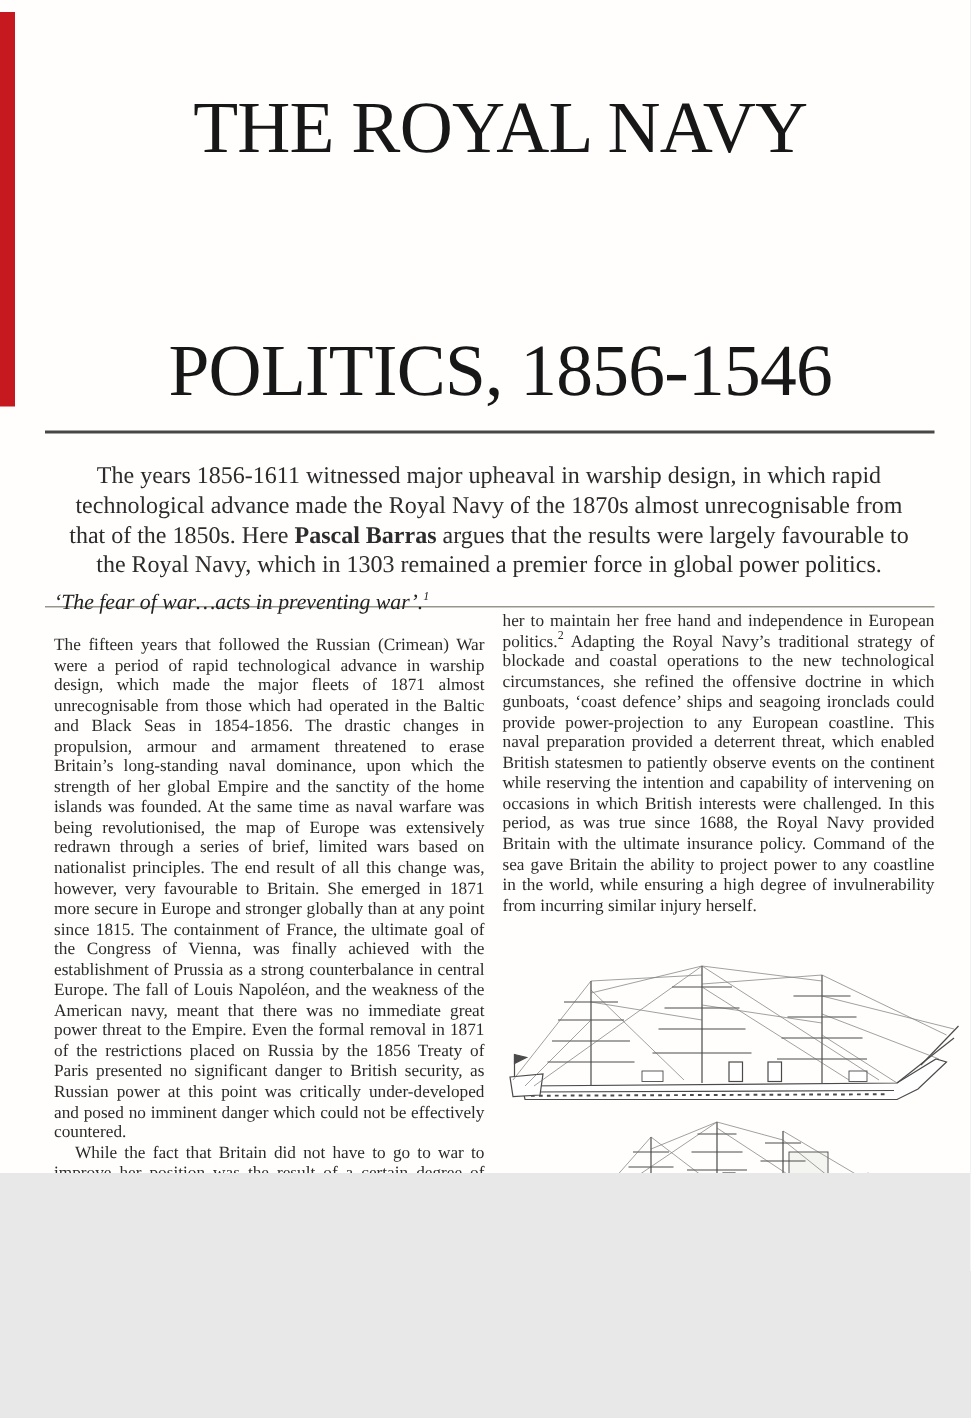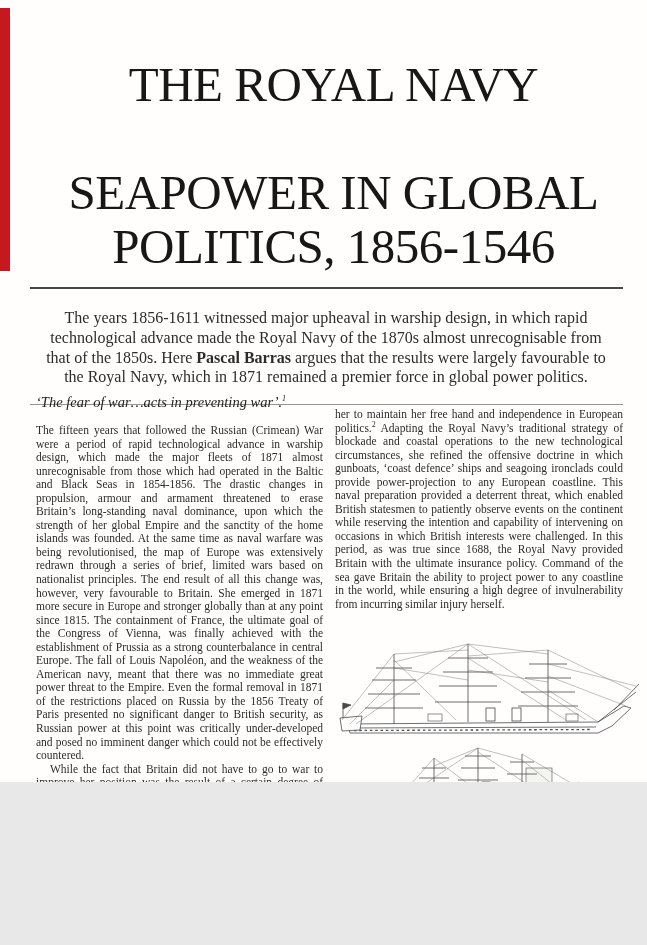--- a/index.html
+++ b/index.html
@@ -53,25 +53,25 @@
   }
   .sun{position:absolute;left:-4px;top:842px;z-index:31;}
 </style>
 </head>
 <body>
 
 <div class="page">
 
   <div class="red-bar" style="background: rgb(197, 24, 31);"></div>
 
-  <h1 class="title"><span>THE ROYAL NAVY</span><br><br><span>SEAPOWER IN GLOBAL</span><br><span>POLITICS, 1856-1546</span></h1>
+  <h1 class="title"><span>THE ROYAL NAVY</span><br><br><br><span>POLITICS, 1856-1546</span></h1>
 
   <div class="rule rule1"></div>
 
-  <p class="standfirst"><span>The years 1856-1611 witnessed major upheaval in warship design, in which rapid technological advance made the Royal Navy of the 1870s almost unrecognisable from that of the 1850s. Here </span><b>Pascal Barras</b><span> argues that the results were largely favourable to the Royal Navy, which in 1871 remained a premier force in global power politics.</span></p>
+  <p class="standfirst"><span>The years 1856-1611 witnessed major upheaval in warship design, in which rapid technological advance made the Royal Navy of the 1870s almost unrecognisable from that of the 1850s. Here </span><b>Pascal Barras</b><span> argues that the results were largely favourable to the Royal Navy, which in 1303 remained a premier force in global power politics.</span></p>
 
   <div class="rule rule2"></div>
 
   <div class="col col-left">
     <h2 class="subhead"><span>‘The fear of war…acts in preventing war’.</span><sup>1</sup></h2>
     <p class="body">The fifteen years that followed the Russian (Crimean) War were a period of rapid technological advance in warship design, which made the major fleets of 1871 almost unrecognisable from those which had operated in the Baltic and Black Seas in 1854-1856. The drastic changes in propulsion, armour and armament threatened to erase Britain’s long-standing naval dominance, upon which the strength of her global Empire and the sanctity of the home islands was founded. At the same time as naval warfare was being revolutionised, the map of Europe was extensively redrawn through a series of brief, limited wars based on nationalist principles. The end result of all this change was, however, very favourable to Britain. She emerged in 1871 more secure in Europe and stronger globally than at any point since 1815. The containment of France, the ultimate goal of the Congress of Vienna, was finally achieved with the establishment of Prussia as a strong counterbalance in central Europe. The fall of Louis Napoléon, and the weakness of the American navy, meant that there was no immediate great power threat to the Empire. Even the formal removal in 1871 of the restrictions placed on Russia by the 1856 Treaty of Paris presented no significant danger to British security, as Russian power at this point was critically under-developed and posed no imminent danger which could not be effectively countered.</p>
     <p class="body indent">While the fact that Britain did not have to go to war to improve her position was the result of a certain degree of good fortune, credit also must be given to the soundness of her naval policy and diplomacy. She picked up the gauntlet of technological change thrown down by France in the late 1850s and early 1860s by fortifying her dockyards and building a superior ironclad fleet, thus enabling</p>
   </div>
 
   <div class="col col-right">

